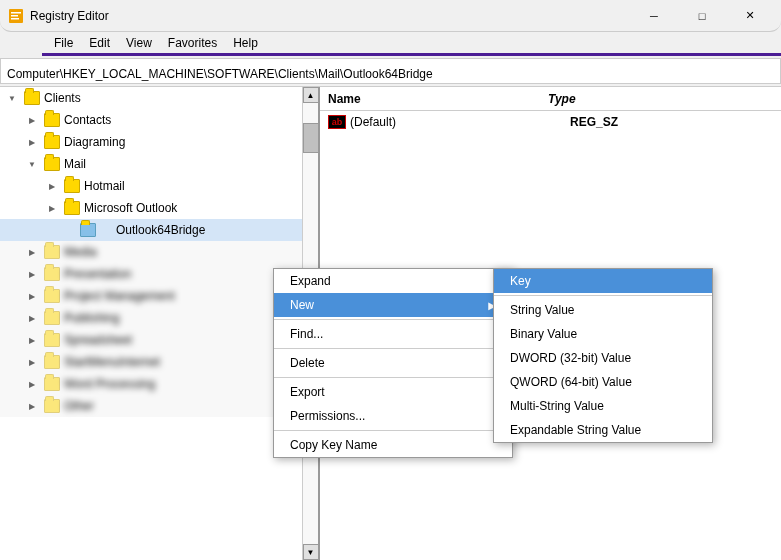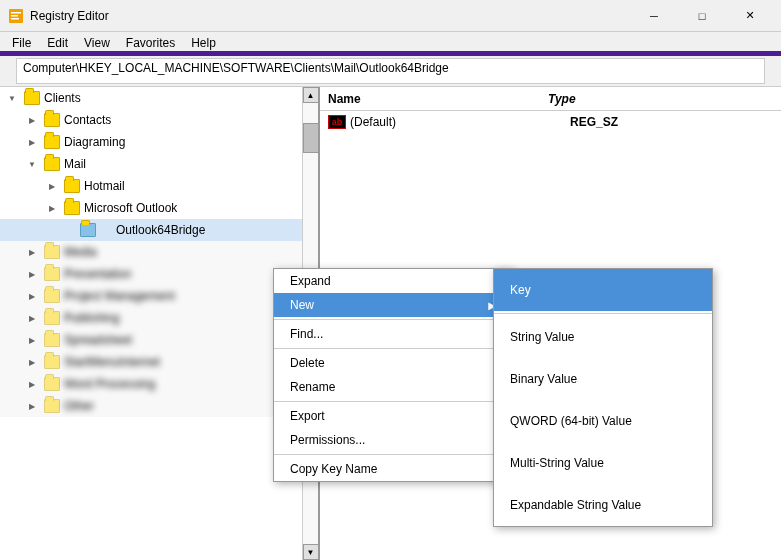--- a/index.html
+++ b/index.html
@@ -14,20 +14,21 @@
     }
 
     
     .title-bar {
       display: flex;
       align-items: center;
       background: #f0f0f0;
       padding: 4px 8px;
       height: 32px;
       border-bottom: 1px solid #ccc;
+      border-radius: 11px;
     }
     .title-bar-icon {
       width: 16px;
       height: 16px;
       margin-right: 6px;
     }
     .title-bar-text {
       font-size: 12px;
       color: #000;
     }
@@ -46,38 +47,39 @@
       align-items: center;
       justify-content: center;
       font-size: 11px;
     }
 
     
     .menu-bar {
       display: flex;
       background: #f0f0f0;
       padding: 2px 4px;
-      border-bottom: 5px solid #4c1d95;
+      border-bottom: 3px solid #4c1d95;
       height: 24px;
       align-items: flex-start;
+      margin-left: 42px;
     }
     .menu-item {
       padding: 2px 8px;
       cursor: pointer;
       font-size: 12px;
       color: #000;
     }
 
     
     .address-bar {
       display: flex;
-      align-items: flex-start;
+      align-items: flex-end;
       background: #fff;
       border: 1px solid #ccc;
-      margin: 2px 16px;
+      margin: 2px 0;
       padding: 2px 6px;
       height: 26px;
       font-size: 12px;
     }
 
     
     .main-content {
       display: flex;
       height: calc(560px - 32px - 24px - 30px);
       border-top: 1px solid #ccc;
@@ -229,21 +231,21 @@
       position: absolute;
       top: 268px;
       left: 493px;
       background: #fff;
       border: 1px solid #999;
       box-shadow: 2px 2px 8px rgba(0,0,0,0.3);
       z-index: 101;
       width: 220px;
     }
     .sub-item {
-      padding: 14px 16px;
+      padding: 5px 16px;
       cursor: pointer;
       font-size: 12px;
       color: #000;
     }
     .sub-item.highlighted {
       background: #4a90d9;
       color: #fff;
     }
 
     .scrollbar-thumb {
@@ -437,23 +439,20 @@
     <span class="ctx-arrow">▶</span>
   </div>
   <div class="ctx-separator"></div>
   <div class="ctx-item">
     <span>Find...</span>
   </div>
   <div class="ctx-separator"></div>
   <div class="ctx-item">
     <span>Delete</span>
   </div>
-  <div class="ctx-item">
-    <span>Rename</span>
-  </div>
   <div class="ctx-separator"></div>
   <div class="ctx-item">
     <span>Export</span>
   </div>
   <div class="ctx-item">
     <span>Permissions...</span>
   </div>
   <div class="ctx-separator"></div>
   <div class="ctx-item">
     <span>Copy Key Name</span>
@@ -465,20 +464,23 @@
     <span>Key</span>
   </div>
   <div class="ctx-separator"></div>
   <div class="sub-item">
     <span>String Value</span>
   </div>
   <div class="sub-item">
     <span>Binary Value</span>
   </div>
   <div class="sub-item">
+    <span>DWORD (32-bit) Value</span>
+  </div>
+  <div class="sub-item">
     <span>QWORD (64-bit) Value</span>
   </div>
   <div class="sub-item">
     <span>Multi-String Value</span>
   </div>
   <div class="sub-item">
     <span>Expandable String Value</span>
   </div>
 </div>
 

